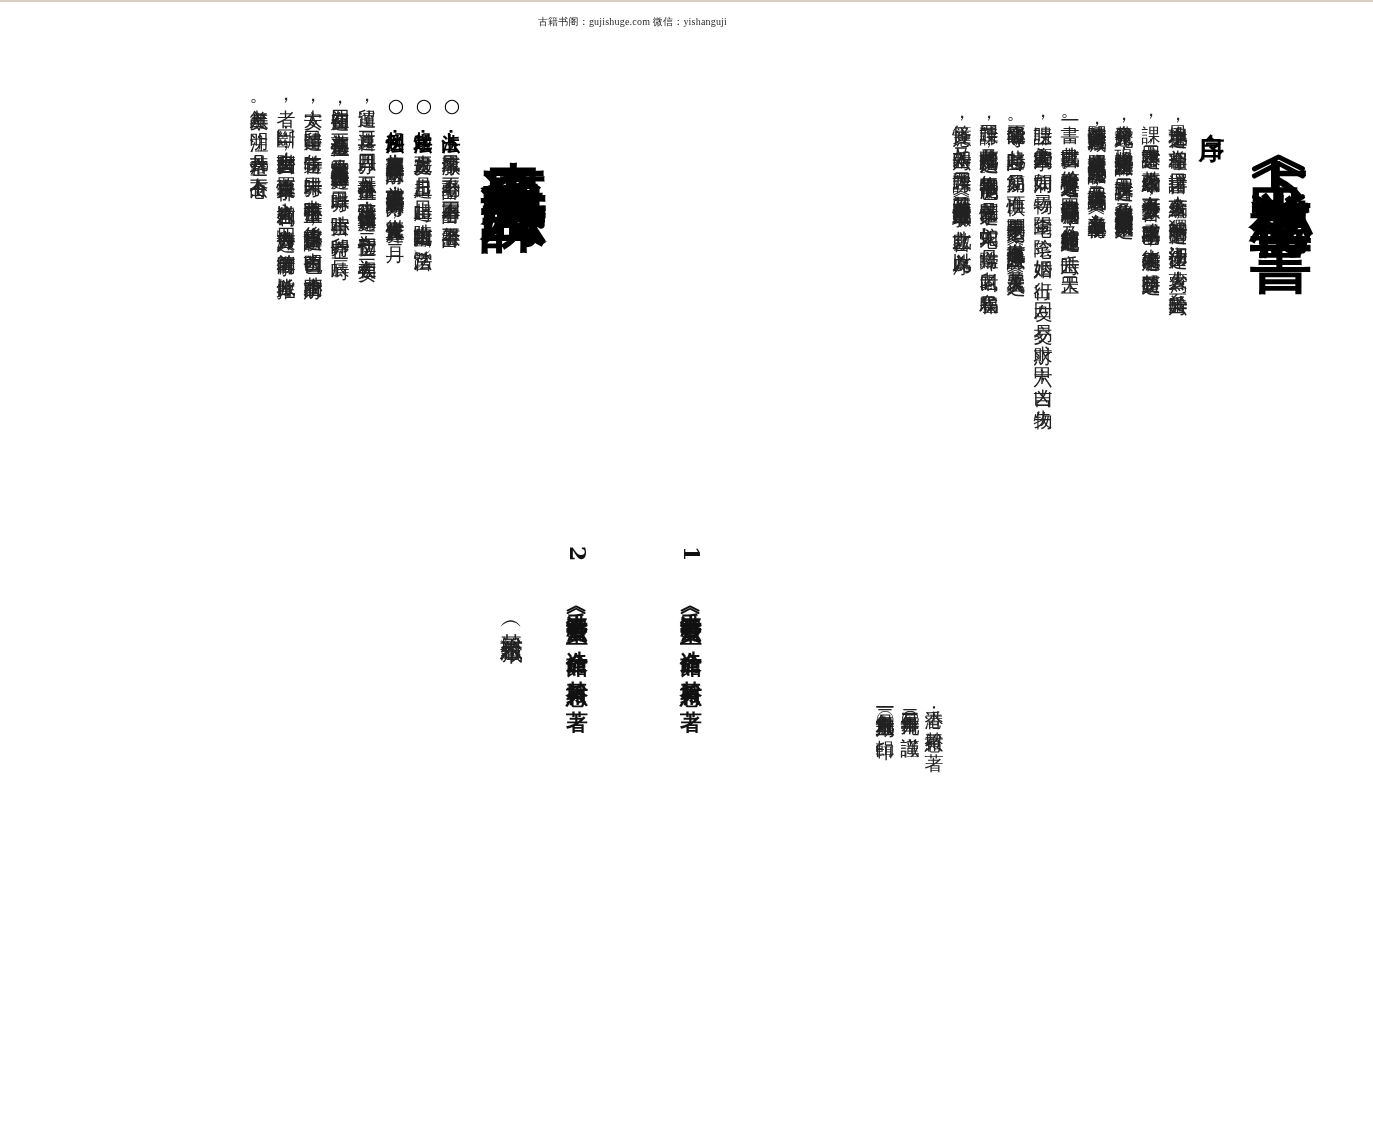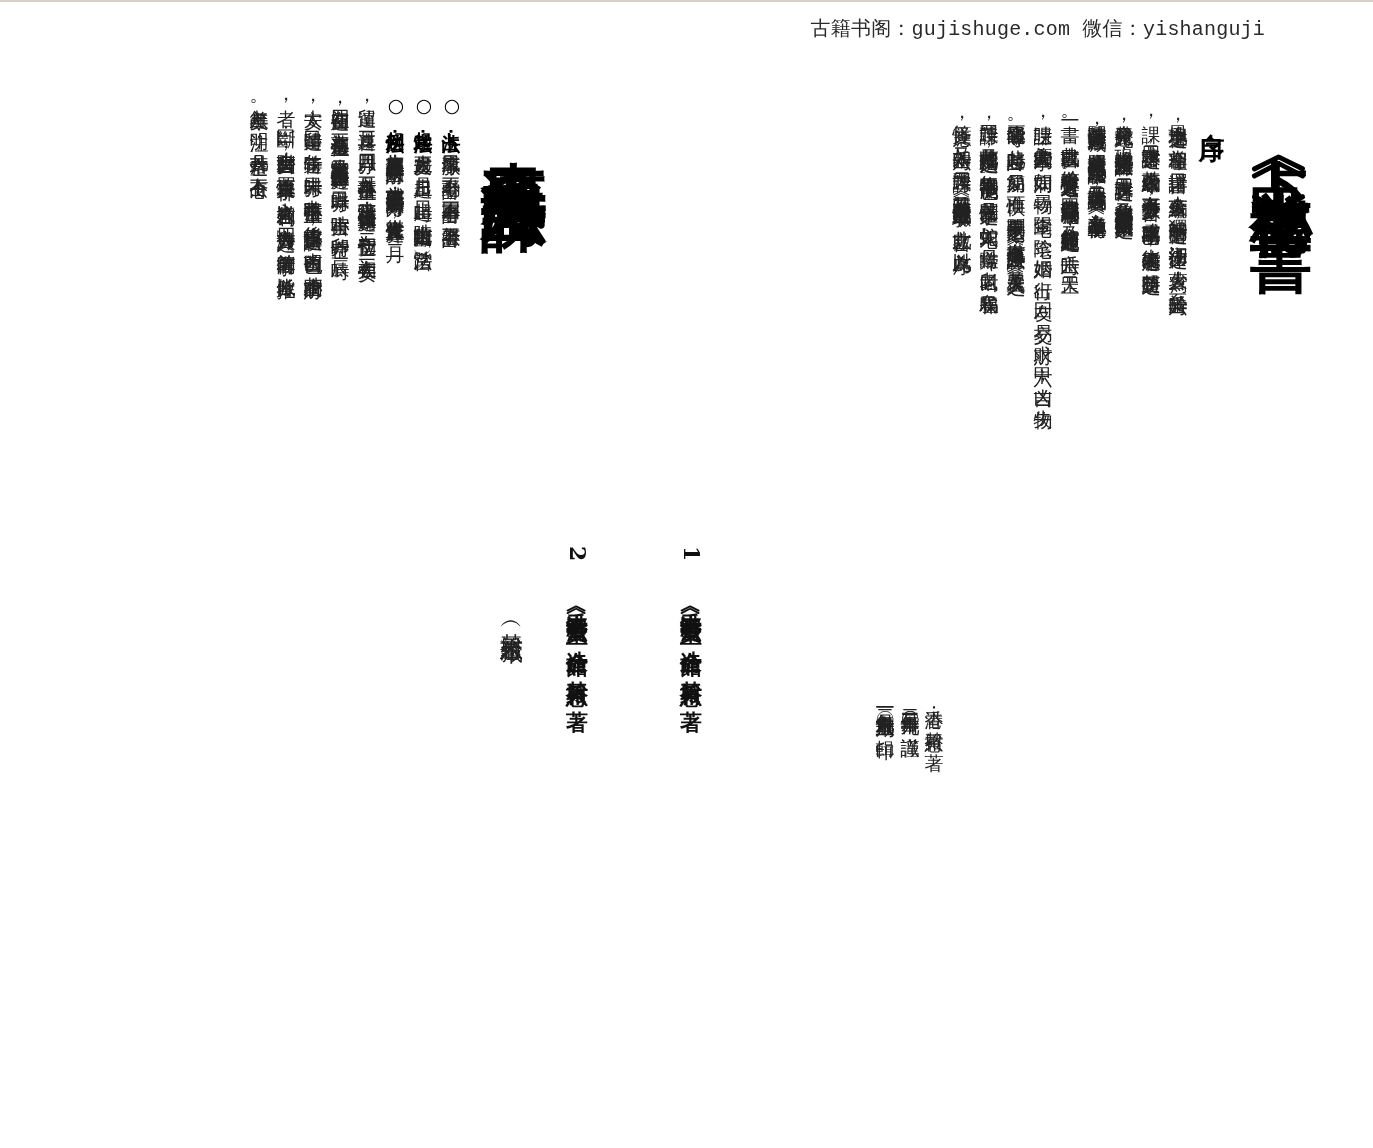--- a/index.html
+++ b/index.html
@@ -3,22 +3,22 @@
 <meta charset="utf-8">
 <style>
   html, body { margin: 0; padding: 0; }
   body {
     width: 1373px; height: 1148px; position: relative; overflow: hidden;
     background: #ffffff; color: #1e1e1e;
     font-family: "DejaVu Serif", serif;
   }
   .top-rule { position: absolute; left: 0; top: 0; width: 1373px; height: 2px; background: #d8cec1; }
   .watermark {
-    position: absolute; left: 0; top: 15px; width: 1265px; text-align: right;
-    font-size: 20px; color: #2a2a2a; font-family: Liberation Mono, monospace; letter-spacing: 0.2px;
+    position: absolute; left: 0; top: 15px; width: 1265px; text-align: center;
+    font-size: 10px; color: #2a2a2a; font-family: Liberation Serif, serif; letter-spacing: 0.2px;
   }
   .vcol {
     position: absolute; writing-mode: vertical-rl; text-orientation: mixed;
     white-space: nowrap; margin: 0; padding: 0;
   }
   .body-col { font-size: 19px; line-height: 24px; width: 24px; letter-spacing: 0.8px; color: #222; }
   .big-title { font-size: 62px; line-height: 70px; width: 70px; font-weight: bold; color: #000; letter-spacing: 3px; }
   .left-title { font-size: 66px; line-height: 72px; width: 72px; font-weight: bold; color: #000; letter-spacing: 4px; }
   .subtitle { font-size: 23px; line-height: 28px; width: 28px; letter-spacing: 2px; color: #222; }
   .heading { font-size: 26px; line-height: 30px; width: 30px; font-weight: bold; color: #000; letter-spacing: 1px; }

